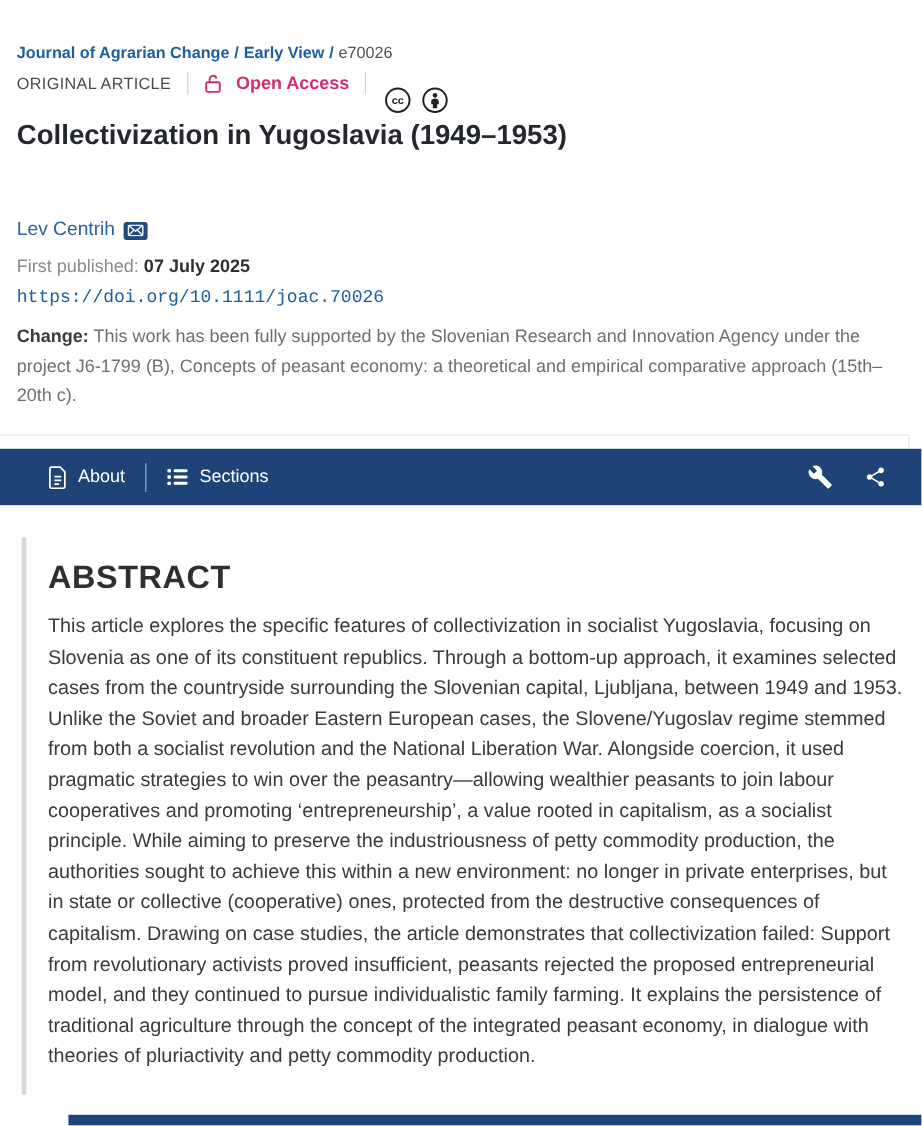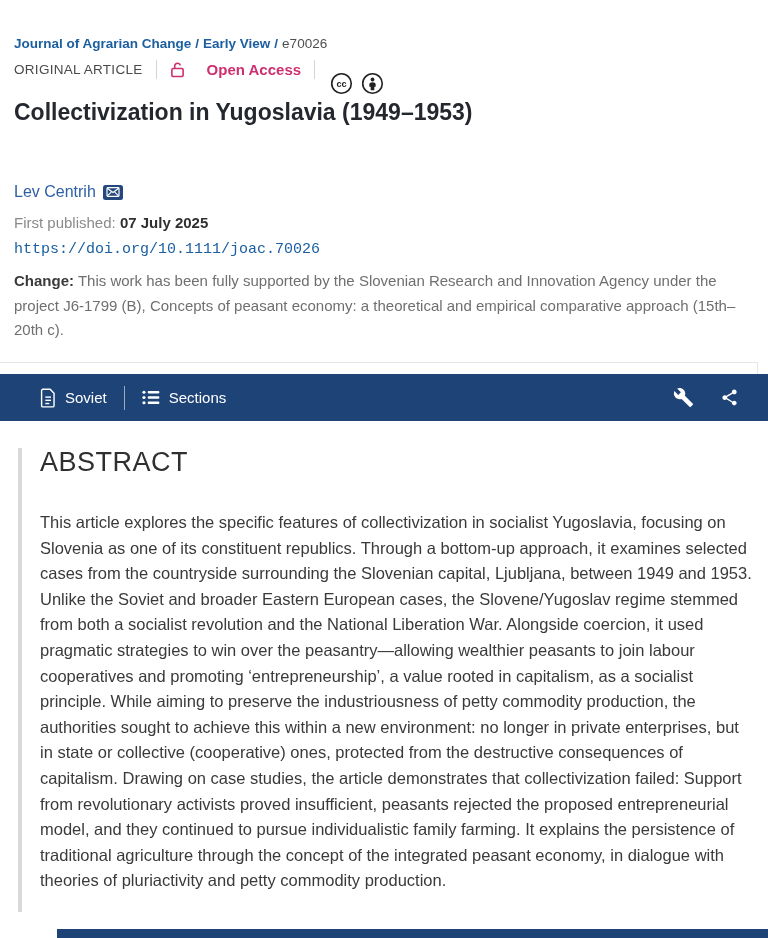--- a/index.html
+++ b/index.html
@@ -11,21 +11,21 @@
   
   .breadcrumb { position:absolute; top:36px; left:14px; font-size:13.5px; font-weight:700; color:#1b5fa0; }
   .breadcrumb a { color:#1b5fa0; text-decoration:none; }
   .breadcrumb .sep { color:#1b5fa0; font-weight:700; padding:0 4px; }
   .breadcrumb .current { color:#4f4f4f; font-weight:400; }
 
   
   .meta-row { position:absolute; top:57px; left:14px; display:flex; align-items:center; height:24px; }
   .article-type { font-size:13.5px; color:#4a4a4a; letter-spacing:.3px; }
   .vdiv { width:1px; height:19px; background:#d4d4d4; margin:0 13px; }
-  .open-access { display:flex; align-items:center; gap:22px; color:#ce2f6f; font-weight:700; font-size:15px; }
+  .open-access { display:flex; align-items:center; gap:12px; color:#ce2f6f; font-weight:700; font-size:15px; }
   .cc-group { display:flex; align-items:flex-start; gap:8px; margin-left:2px;margin-top:29px; }
 
   
   .title { position:absolute; top:94px; left:14px; width:740px; font-size:23px; line-height:37px; font-weight:700; color:#24282e; }
 
   
   .author-row { position:absolute; top:183px; left:14px; display:flex; align-items:center; gap:7px; font-size:16px; }
   .author-row a { color:#2d5fa5; text-decoration:none; }
   .mail-badge { display:inline-flex; align-items:center; justify-content:center; width:20px; height:15px; background:#24487e; border-radius:2.5px; }
 
@@ -46,21 +46,21 @@
   
   .navbar { position:absolute; top:374px; left:0; width:768px; height:47px; background:#1e4377; display:flex; align-items:center; padding:0 24px 0 40px; }
   .nav-item { display:flex; align-items:center; gap:9px; color:#fff; font-size:15px; cursor:pointer; }
   .nav-div { width:1px; height:24px; background:rgba(255,255,255,.55); margin:0 17px; }
   .nav-spacer { flex:1; }
   .nav-tool { display:flex; align-items:center; justify-content:center; width:30px; height:30px; cursor:pointer; }
   .nav-tool + .nav-tool { margin-left:16px; }
 
   
   .abstract-bar { position:absolute; left:18px; top:448px; width:4px; height:464px; background:#d9d9d9; }
-  .abstract-heading { position:absolute; left:40px; top:447px; font-size:27px; font-weight:400; letter-spacing:.5px; color:#2f2f2f; }
+  .abstract-heading { position:absolute; left:40px; top:466px; font-size:27px; font-weight:700; letter-spacing:.5px; color:#2f2f2f; }
   .abstract-text { position:absolute; left:40px; top:498px; width:713px; font-size:16.5px; line-height:25.6px; color:#3a3a3a;margin-top:12px; }
 
   
   .bottom-band { position:absolute; left:57px; top:929px; width:711px; height:9px; background:#1e4377; }
 
   svg { display:block; }
 </style>
 </head>
 <body>
 
@@ -131,21 +131,21 @@
   <div class="navbar">
     <div class="nav-item">
       <span>
         <svg width="16" height="20" viewBox="0 0 18 22" fill="none" stroke="#fff" stroke-width="1.6">
           <path d="M3.2 1.2 h8.2 l4.4 4.4 v14 a1.4 1.4 0 0 1 -1.4 1.4 h-11.2 a1.4 1.4 0 0 1 -1.4 -1.4 v-17 a1.4 1.4 0 0 1 1.4 -1.4 z"></path>
           <line x1="6" y1="10" x2="12.4" y2="10"></line>
           <line x1="6" y1="13.6" x2="12.4" y2="13.6"></line>
           <line x1="6" y1="17.2" x2="10.4" y2="17.2"></line>
         </svg>
       </span>
-      <span>Soviet</span>
+      <span>About</span>
     </div>
     <span class="nav-div"></span>
     <div class="nav-item">
       <span>
         <svg width="18" height="15" viewBox="0 0 19 16">
           <circle cx="2" cy="2.4" r="1.7" fill="#fff"></circle>
             <rect x="6" y="1.1" width="12.4" height="2.6" rx="1" fill="#fff"></rect>
           <circle cx="2" cy="8" r="1.7" fill="#fff"></circle>
             <rect x="6" y="6.7" width="12.4" height="2.6" rx="1" fill="#fff"></rect>
           <circle cx="2" cy="13.6" r="1.7" fill="#fff"></circle>

